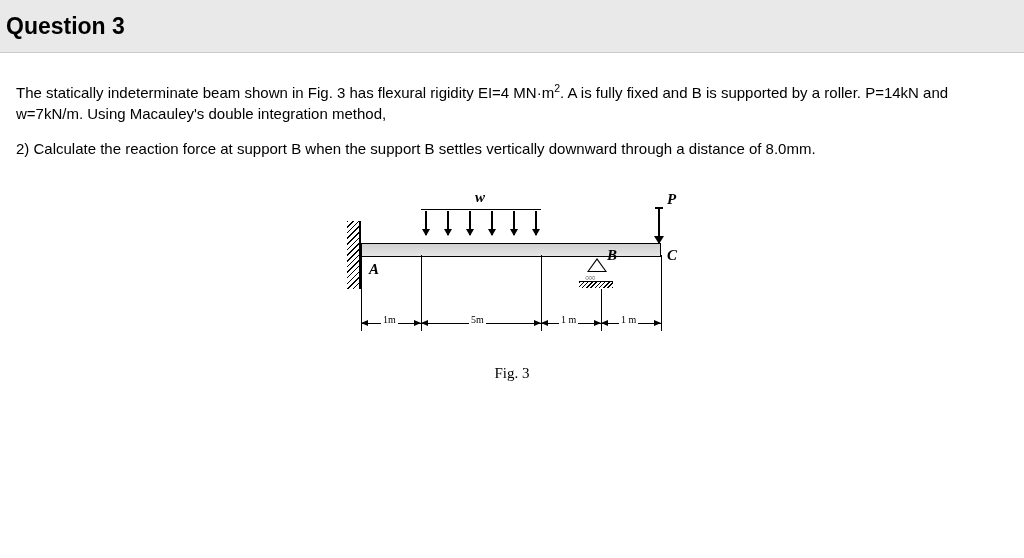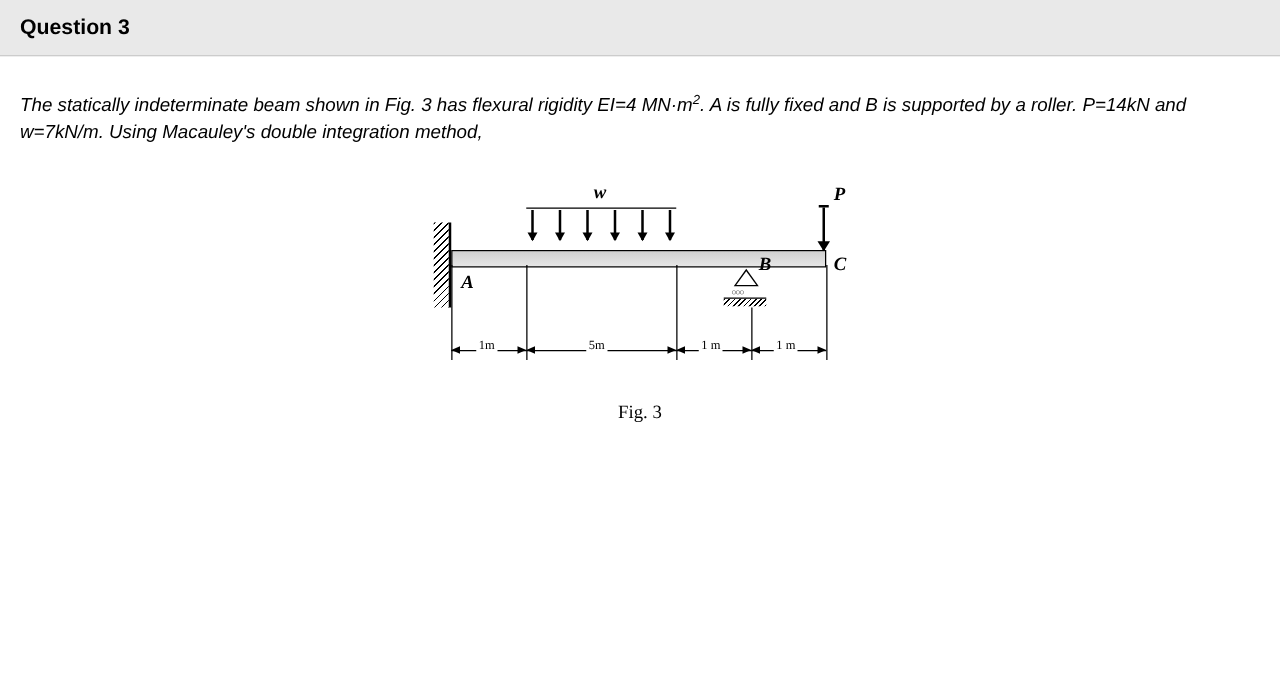--- a/index.html
+++ b/index.html
@@ -6,28 +6,28 @@
   body {
     font-family: Arial, Helvetica, sans-serif;
     background: #fff;
     color: #000;
     font-size: 15px;
     line-height: 1.4;
   }
   .header {
     background: #e9e9e9;
     border-bottom: 1px solid #ccc;
-    padding: 10px 16px;
+    padding: 10px 6px;
     font-weight: bold;
-    font-size: 17px;
+    font-size: 23px;
   }
   .content {
     padding: 28px 16px 16px 16px;
   }
-  .para { margin-bottom: 14px; font-style: italic; }
+  .para { margin-bottom: 14px; }
   .subq { margin-bottom: 14px; }
   sup { font-size: 0.7em; }
   .figwrap {
     display: flex;
     justify-content: center;
     margin-top: 36px;
   }
   .fig {
     position: relative;
     width: 370px;
@@ -166,20 +166,21 @@
 <body>
 
 <div class="header">
   <span>Question 3</span>
 </div>
 
 <div class="content">
   <p class="para">
     <span>The statically indeterminate beam shown in Fig. 3 has flexural rigidity EI=4 MN·m</span><sup>2</sup><span>. A is fully fixed and B is supported by a roller. P=14kN and w=7kN/m. Using Macauley's double integration method,</span>
   </p>
+  <p class="subq">2) Calculate the reaction force at support B when the support B settles vertically downward through a distance of 8.0mm.</p>
 
   <div class="figwrap">
     <div class="fig">
 
       <span class="wlabel">w</span>
       <div class="dload">
         <div class="darrow" style="left:4px"></div>
         <div class="darrow" style="left:26px"></div>
         <div class="darrow" style="left:48px"></div>
         <div class="darrow" style="left:70px"></div>

